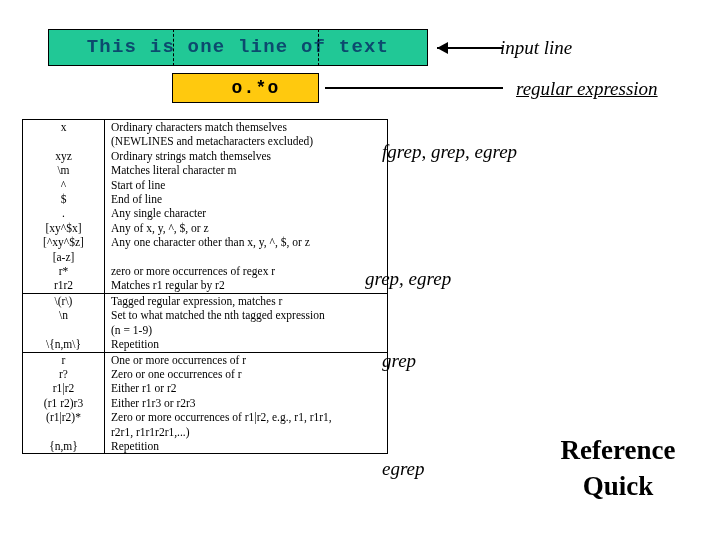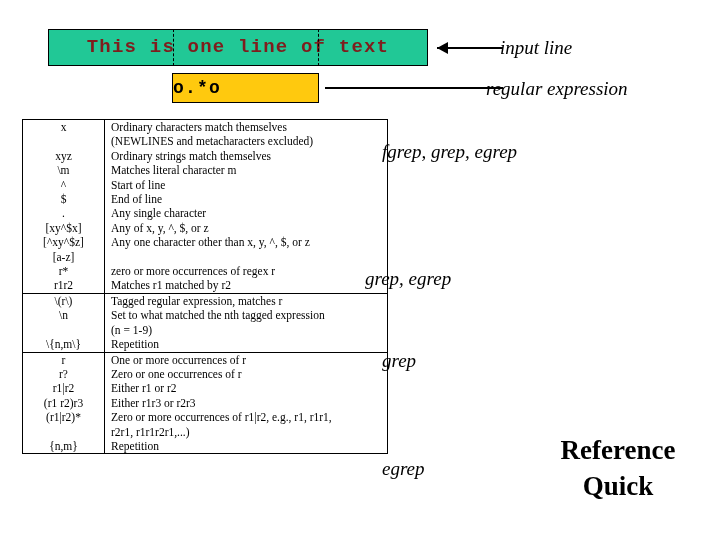--- a/index.html
+++ b/index.html
@@ -34,21 +34,21 @@
     box-sizing: border-box;
   }
   #input-line-text {
     font-family: "Liberation Mono", "DejaVu Sans Mono", monospace;
     font-size: 19px;
     font-weight: bold;
     letter-spacing: 1.2px;
     line-height: 35px;
     text-align: center;
     white-space: pre;
-    color: #7f1d1d;
+    color: #0c4a6e;
   }
   .match-dash {
     position: absolute;
     top: 29px;
     height: 37px;
     width: 0;
     border-left: 1px dashed #000000;
   }
   #match-dash-left  { left: 173px; }
   #match-dash-right { left: 318px; }
@@ -62,22 +62,23 @@
     background: #FFC90E;
     border: 1px solid #000000;
     box-sizing: border-box;
   }
   #regex-text {
     font-family: "Liberation Mono", "DejaVu Sans Mono", monospace;
     font-size: 18px;
     font-weight: bold;
     letter-spacing: 1.2px;
     line-height: 28px;
-    text-align: left;
+    text-align: center;
     white-space: pre;
+    padding-left: 20px;
   }
 
   
   .callout-arrow {
     position: absolute;
     height: 12px;
   }
   .callout-arrow .shaft {
     position: absolute;
     left: 0; top: 5px;
@@ -98,21 +99,21 @@
   #arrow-regex .shaft { width: 178px; }
 
   .callout-label {
     position: absolute;
     font-family: "Liberation Serif", "DejaVu Serif", serif;
     font-style: italic;
     font-size: 19px;
     white-space: nowrap;
   }
   #label-input-line { left: 500px; top: 37px; }
-  #label-regex { left: 486px; top: 78px; }
+  #label-regex { left: 516px; top: 78px; text-decoration: underline; }
 
   
   #ref-table {
     position: absolute;
     left: 22px;
     top: 119px;
     width: 366px;
     border: 1px solid #000;
     border-top: 1px solid #000;
     box-sizing: border-box;
@@ -245,21 +246,21 @@
       </div>
       <div class="tbl-row">
         <div class="tbl-pat">[a-z]</div>
       </div>
       <div class="tbl-row">
         <div class="tbl-pat">r*</div>
         <div class="tbl-desc">zero or more occurrences of regex r</div>
       </div>
       <div class="tbl-row">
         <div class="tbl-pat">r1r2</div>
-        <div class="tbl-desc">Matches r1 matched by r2</div>
+        <div class="tbl-desc">Matches r1 regular by r2</div>
       </div>
     </div>
     <div class="tbl-section">
       <div class="tbl-row">
         <div class="tbl-pat">\(r\)</div>
         <div class="tbl-desc">Tagged regular expression, matches r</div>
       </div>
       <div class="tbl-row">
         <div class="tbl-pat">\n</div>
         <div class="tbl-desc">Set to what matched the nth tagged expression</div>

